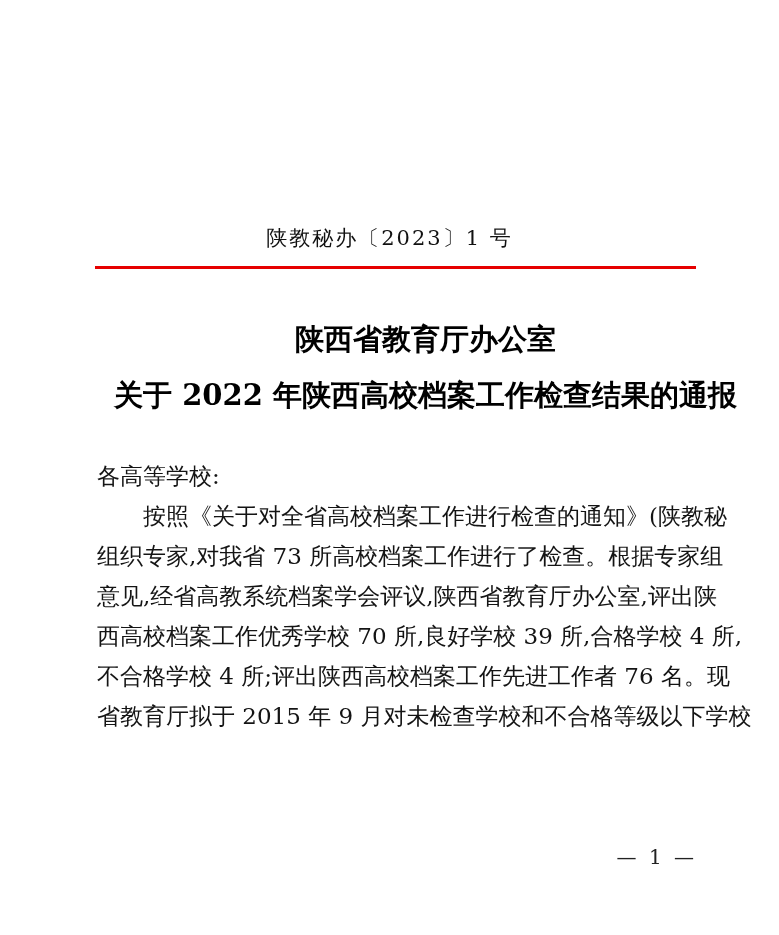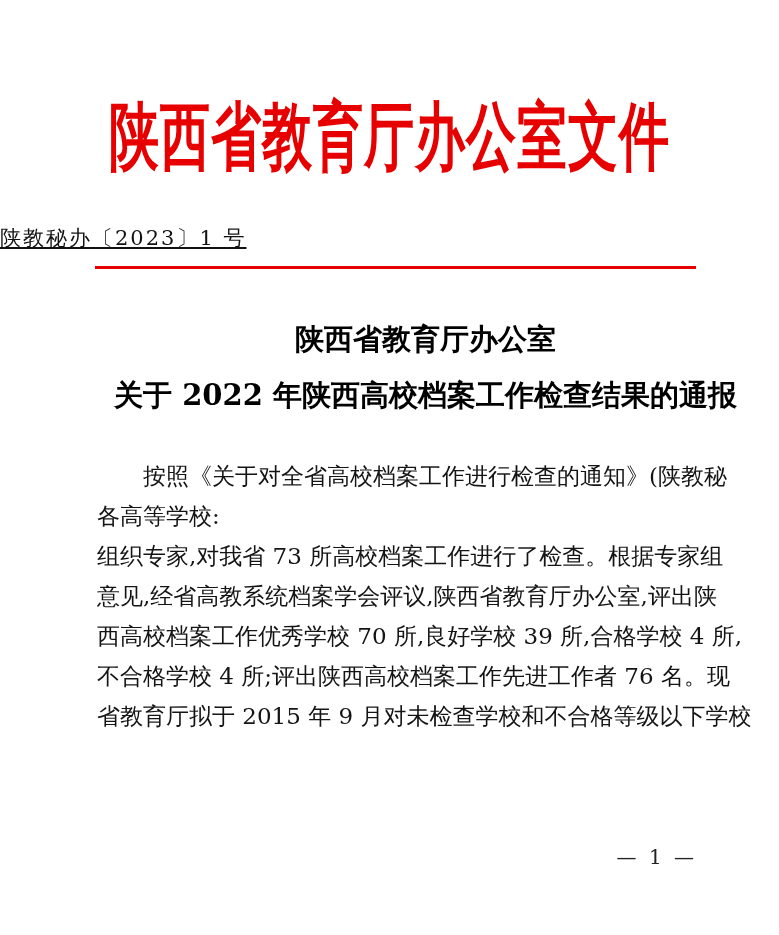--- a/index.html
+++ b/index.html
@@ -28,24 +28,24 @@
     letter-spacing: 1px;
     transform: scaleY(1.48);
     transform-origin: top center;
     white-space: nowrap;
   }
   .doc-number {
     position: absolute;
     top: 224px;
     left: 0;
     width: 100%;
+    text-align: center;
     font-size: 21px;
     color: #111111;
     letter-spacing: 2px;
-    text-decoration: underline;
   }
   .red-line {
     position: absolute;
     top: 266px;
     left: 95px;
     width: 601px;
     height: 3px;
     background: #e60000;
   }
   .doc-title {
@@ -90,35 +90,32 @@
     color: #222222;
     letter-spacing: 3px;
     white-space: nowrap;
   }
 </style>
 </head>
 <body>
 
 <div class="page">
 
-  <div class="banner">
-    <span class="banner-text">陕西省教育厅办公室文件</span>
-  </div>
 
   <div class="doc-number">陕教秘办〔2023〕1 号</div>
 
   <div class="red-line"></div>
 
   <div class="doc-title line1">陕西省教育厅办公室</div>
 
   <div class="doc-title line2">关于 2022 年陕西高校档案工作检查结果的通报</div>
 
   <div class="body-block">
+    <div class="body-line salutation">各高等学校:</div>
     <div class="body-line indent">按照《关于对全省高校档案工作进行检查的通知》(陕教秘</div>
-    <div class="body-line salutation">各高等学校:</div>
     <div class="body-line">组织专家,对我省 73 所高校档案工作进行了检查。根据专家组</div>
     <div class="body-line">意见,经省高教系统档案学会评议,陕西省教育厅办公室,评出陕</div>
     <div class="body-line">西高校档案工作优秀学校 70 所,良好学校 39 所,合格学校 4 所,</div>
     <div class="body-line">不合格学校 4 所;评出陕西高校档案工作先进工作者 76 名。现</div>
     <div class="body-line">省教育厅拟于 2015 年 9 月对未检查学校和不合格等级以下学校</div>
   </div>
 
   <div class="footer-page">— 1 —</div>
 
 </div>

